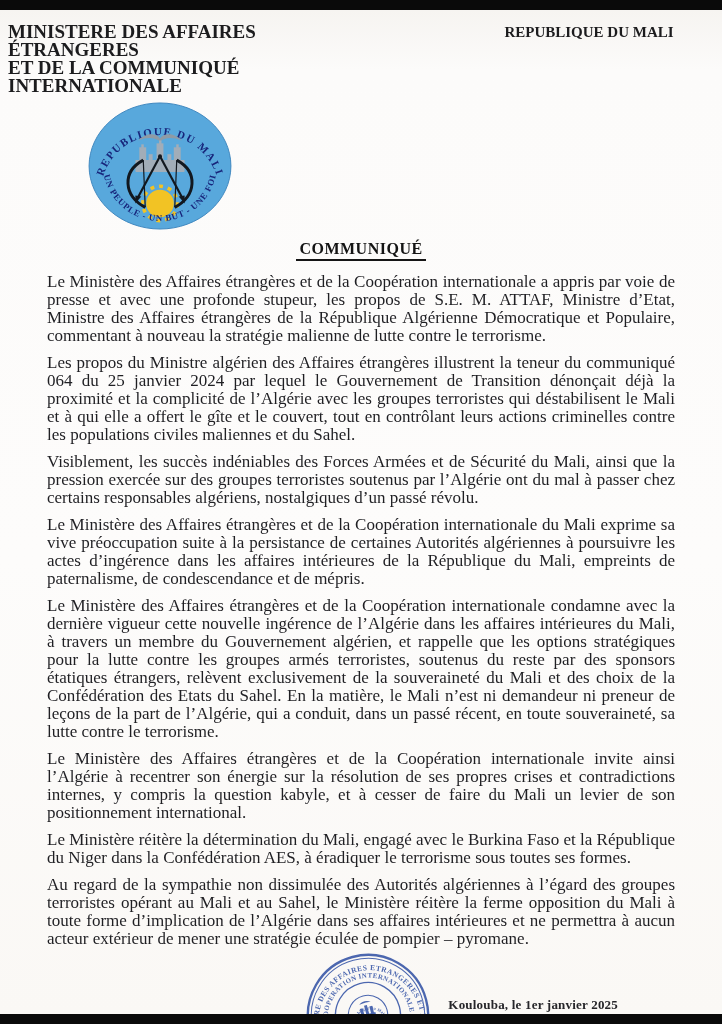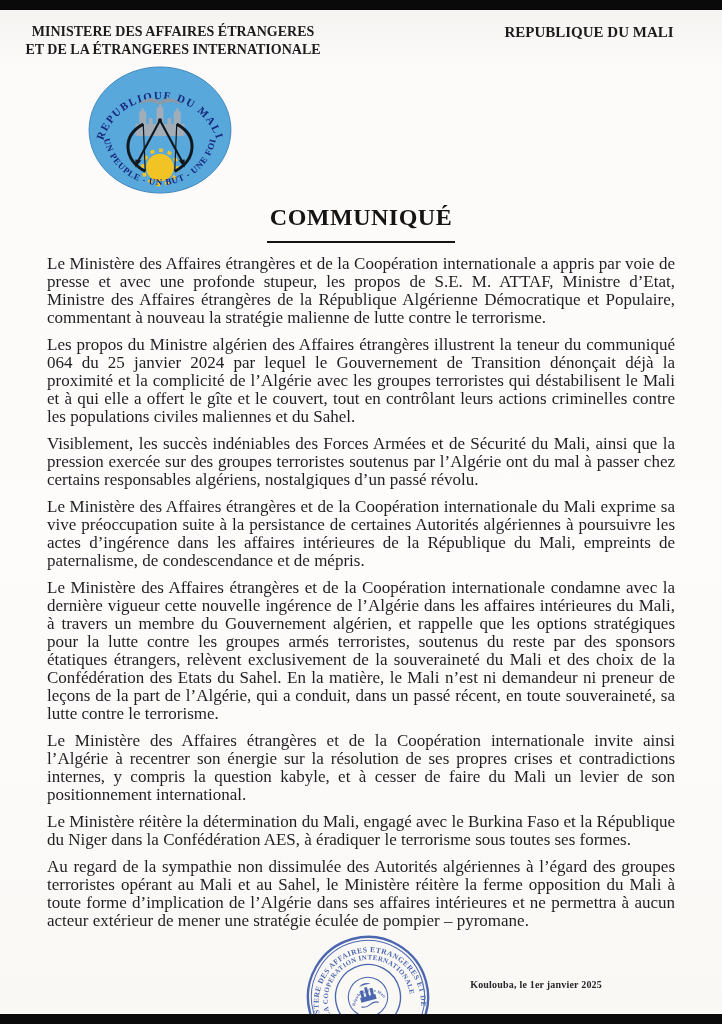--- a/index.html
+++ b/index.html
@@ -5,55 +5,55 @@
   * { margin:0; padding:0; box-sizing:border-box; }
   html,body { width:722px; height:1024px; overflow:hidden; background:#000; }
   body { display:flex; flex-direction:column;
          font-family:"Liberation Serif","DejaVu Serif",serif; color:#202024; }
   .bar { height:10px; background:#0a0a0a; flex:0 0 auto; }
   .paper { flex:1 1 auto; position:relative; overflow:hidden;
            background:linear-gradient(180deg,#f6f4f1 0%,#fcfbfa 6%,#fdfcfb 55%,#faf8f5 100%); }
 
   
   .header { display:flex; justify-content:space-between; padding:13px 8px 0 8px; }
-  .hdr-left  { width:330px; text-align:center; font-weight:bold; font-size:14px; line-height:18px; color:#1c1c1e; }
+  .hdr-left  { width:330px; text-align:left; font-weight:bold; font-size:19px; line-height:18px; color:#1c1c1e; }
   .hdr-right { width:250px; text-align:center; font-weight:bold; font-size:15px; line-height:18px; color:#1c1c1e; }
 
   
   .emblem-wrap { margin:6px 0 0 85px; width:150px; height:130px; }
 
   
   .title-row { text-align:center; margin-top:9px; }
-  .doc-title { display:inline-block; font-size:24px; font-weight:bold; letter-spacing:.5px;
-               color:#141414; border-bottom:2.5px solid #151515; padding:0 3px 10px 3px; }
+  .doc-title { display:inline-block; font-size:16px; font-weight:bold; letter-spacing:.5px;
+               color:#141414; border-bottom:2.5px solid #151515; padding:0 3px 1px 3px; }
 
   
   .content { padding:12px 47px 0 47px; }
   .doc-paragraph { font-size:17px; line-height:18px; text-align:justify;
                    margin-bottom:9px; color:#1f1f23; }
 
   
   .sig-row { position:relative; height:132px; margin-top:-6px; }
   .stamp-wrap { position:absolute; left:257px; top:0; width:128px; height:128px; opacity:.9; }
-  .date-line { position:absolute; right:73px; top:46px; font-size:10px; font-weight:bold;
+  .date-line { position:absolute; right:57px; top:46px; font-size:13px; font-weight:bold;
                letter-spacing:.2px; color:#26262a; }
 
   svg text { font-family:"Liberation Serif","DejaVu Serif",serif; }
 </style>
 </head>
 <body>
 
 <div class="bar"></div>
 
 <div class="paper">
 
   <div class="header">
     <div class="hdr-left">
       <div>MINISTERE DES AFFAIRES ÉTRANGERES</div>
-      <div>ET DE LA ÉTRANGERES INTERNATIONALE</div>
+      <div>ET DE LA COMMUNIQUÉ INTERNATIONALE</div>
     </div>
     <div class="hdr-right">
       <div>REPUBLIQUE DU MALI</div>
     </div>
   </div>
 
   <div class="emblem-wrap">
     <svg viewBox="0 0 150 132" width="150" height="130">
       <ellipse cx="75" cy="66" rx="72" ry="64" fill="#58a8dc" stroke="#3f87bf" stroke-width="1"></ellipse>
       <defs>

